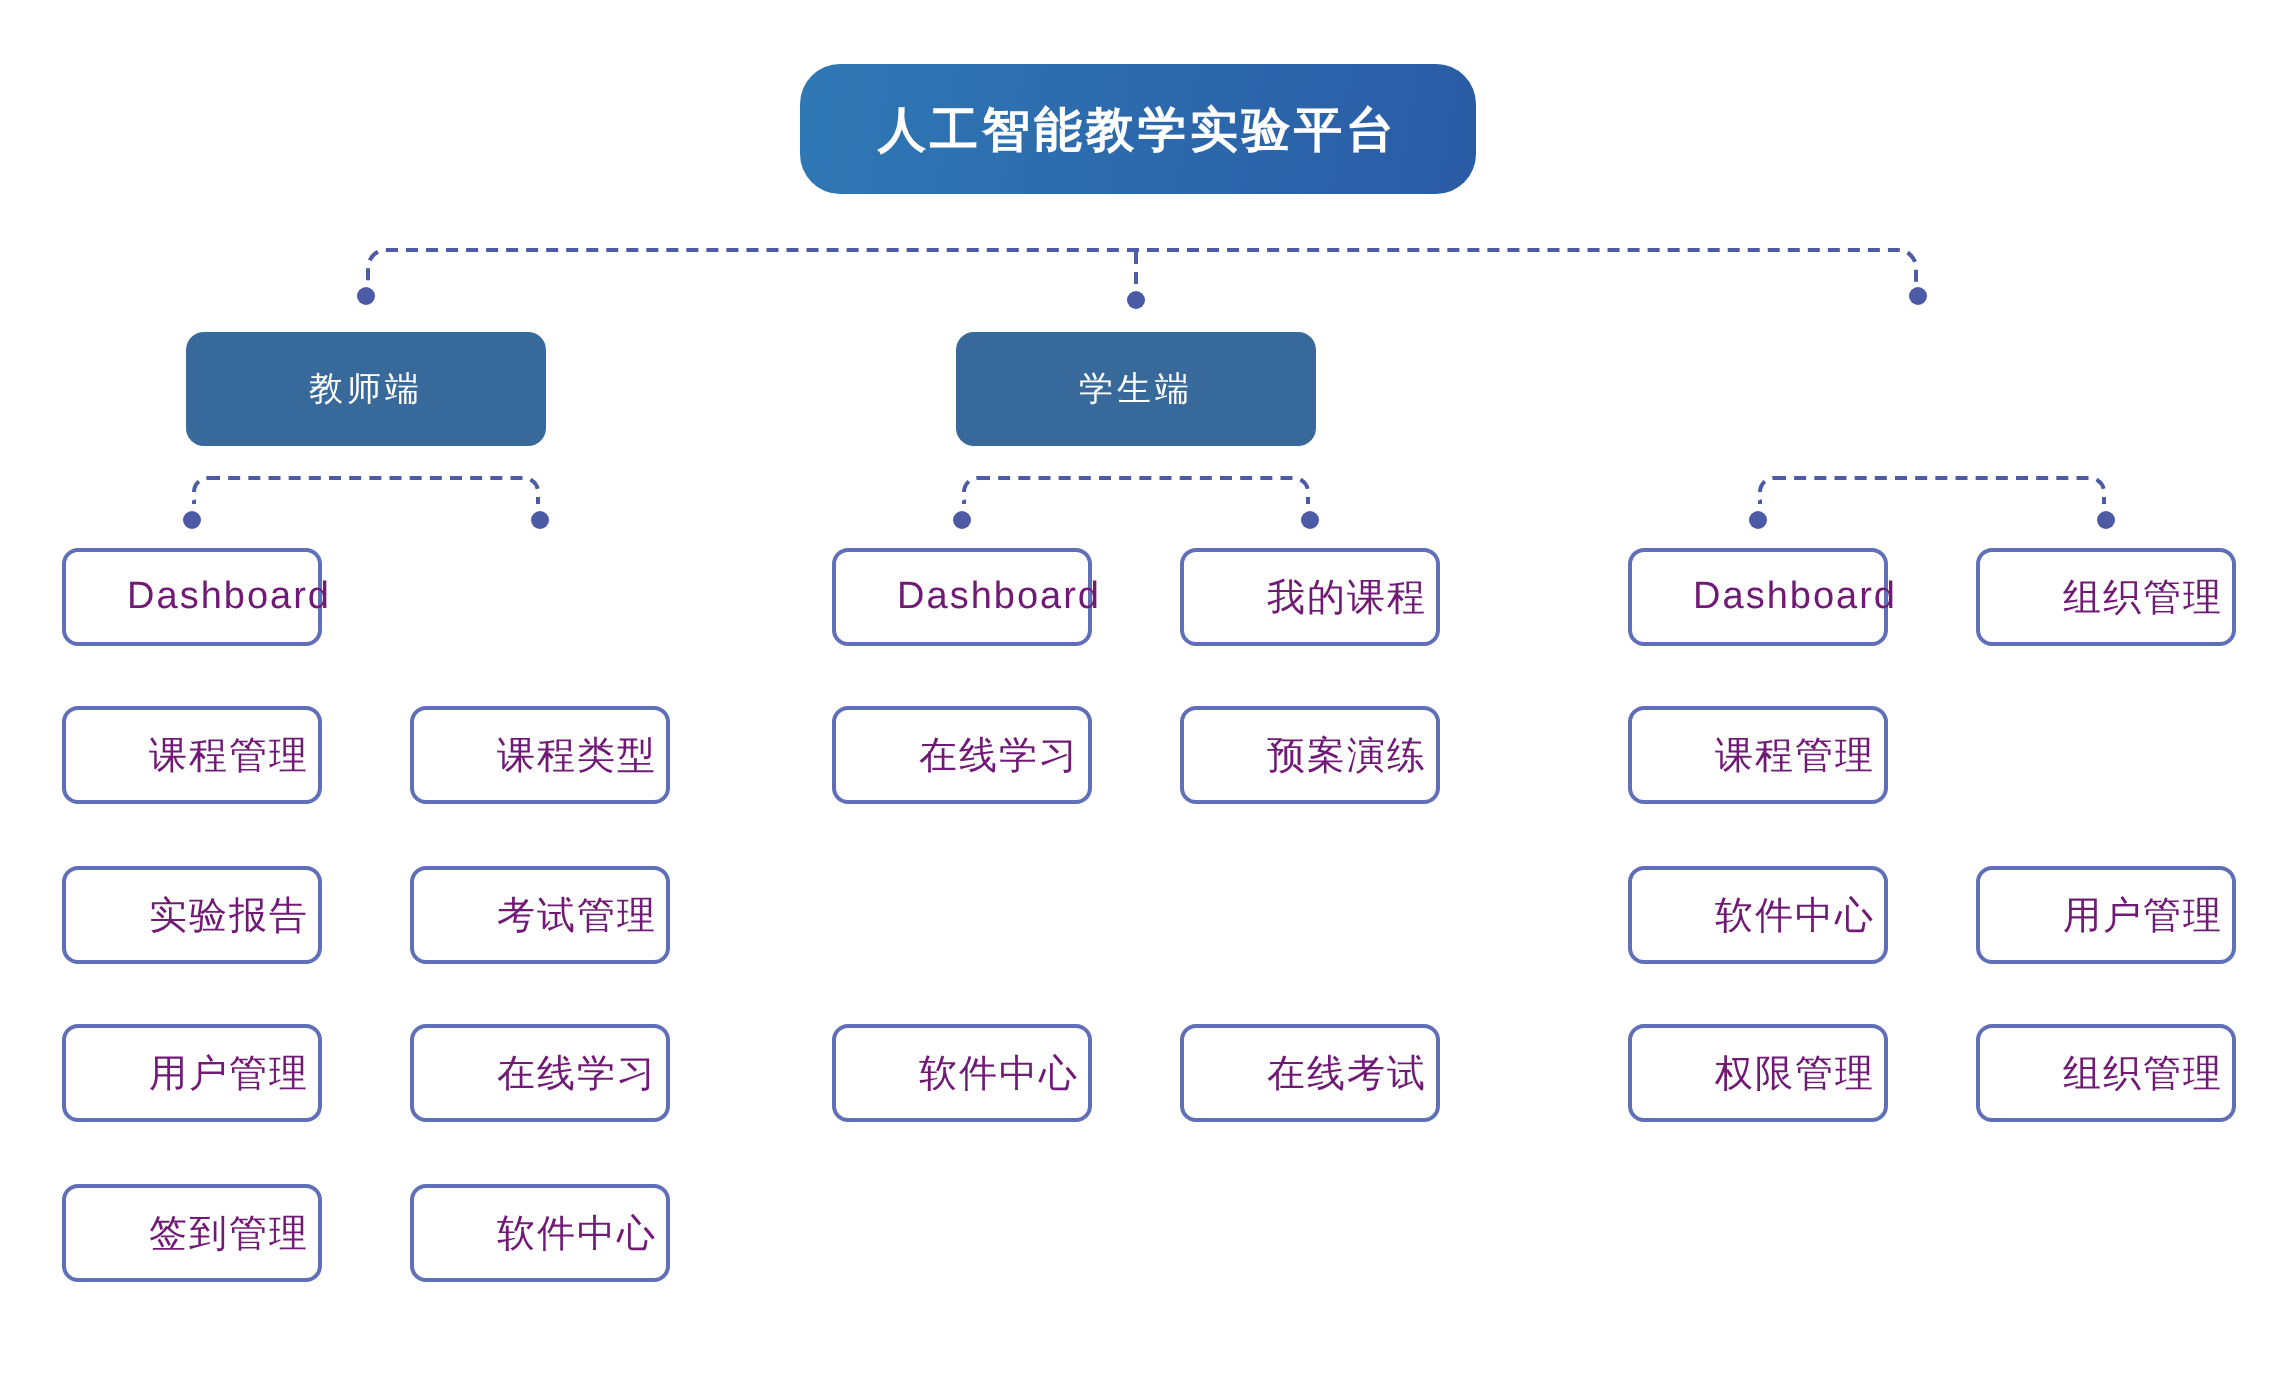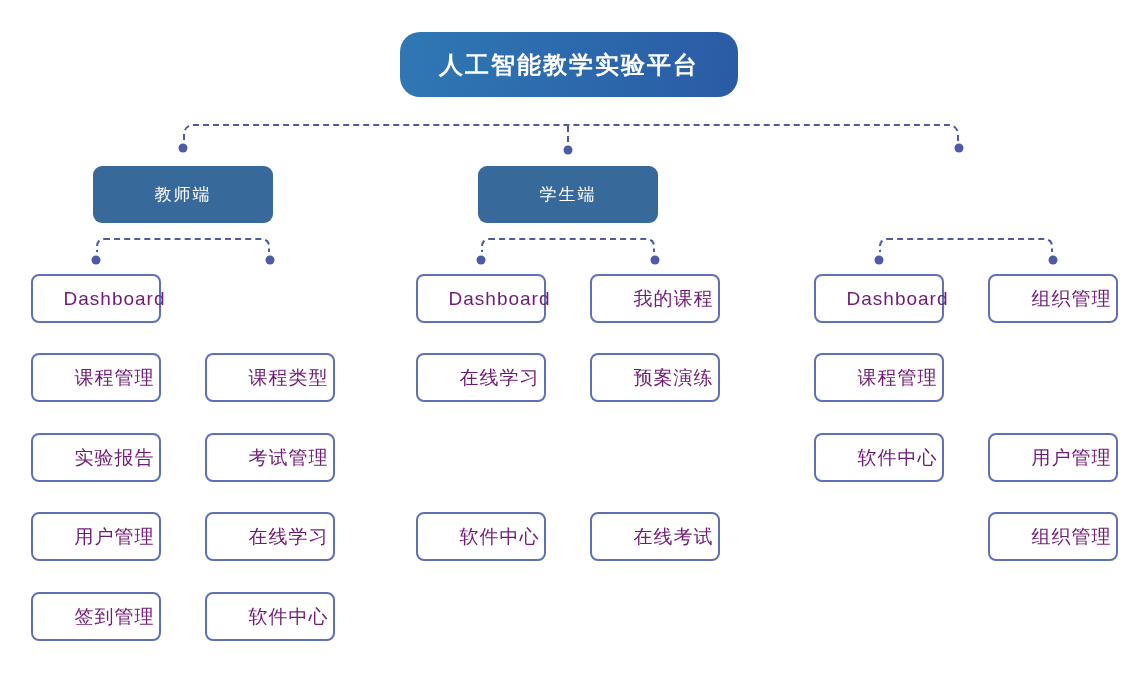--- a/index.html
+++ b/index.html
@@ -86,15 +86,16 @@
   <div class="leaf-node" style="left:416px;top:353px">在线学习</div>
   <div class="leaf-node" style="left:590px;top:353px">预案演练</div>
   <div class="leaf-node" style="left:416px;top:512px">软件中心</div>
   <div class="leaf-node" style="left:590px;top:512px">在线考试</div>
 
   <div class="leaf-node" style="left:814px;top:274px">Dashboard</div>
   <div class="leaf-node" style="left:988px;top:274px">组织管理</div>
   <div class="leaf-node" style="left:814px;top:353px">课程管理</div>
   <div class="leaf-node" style="left:814px;top:433px">软件中心</div>
   <div class="leaf-node" style="left:988px;top:433px">用户管理</div>
+  <div class="leaf-node" style="left:814px;top:512px">权限管理</div>
   <div class="leaf-node" style="left:988px;top:512px">组织管理</div>
 
 </div>
 
 </body></html>

